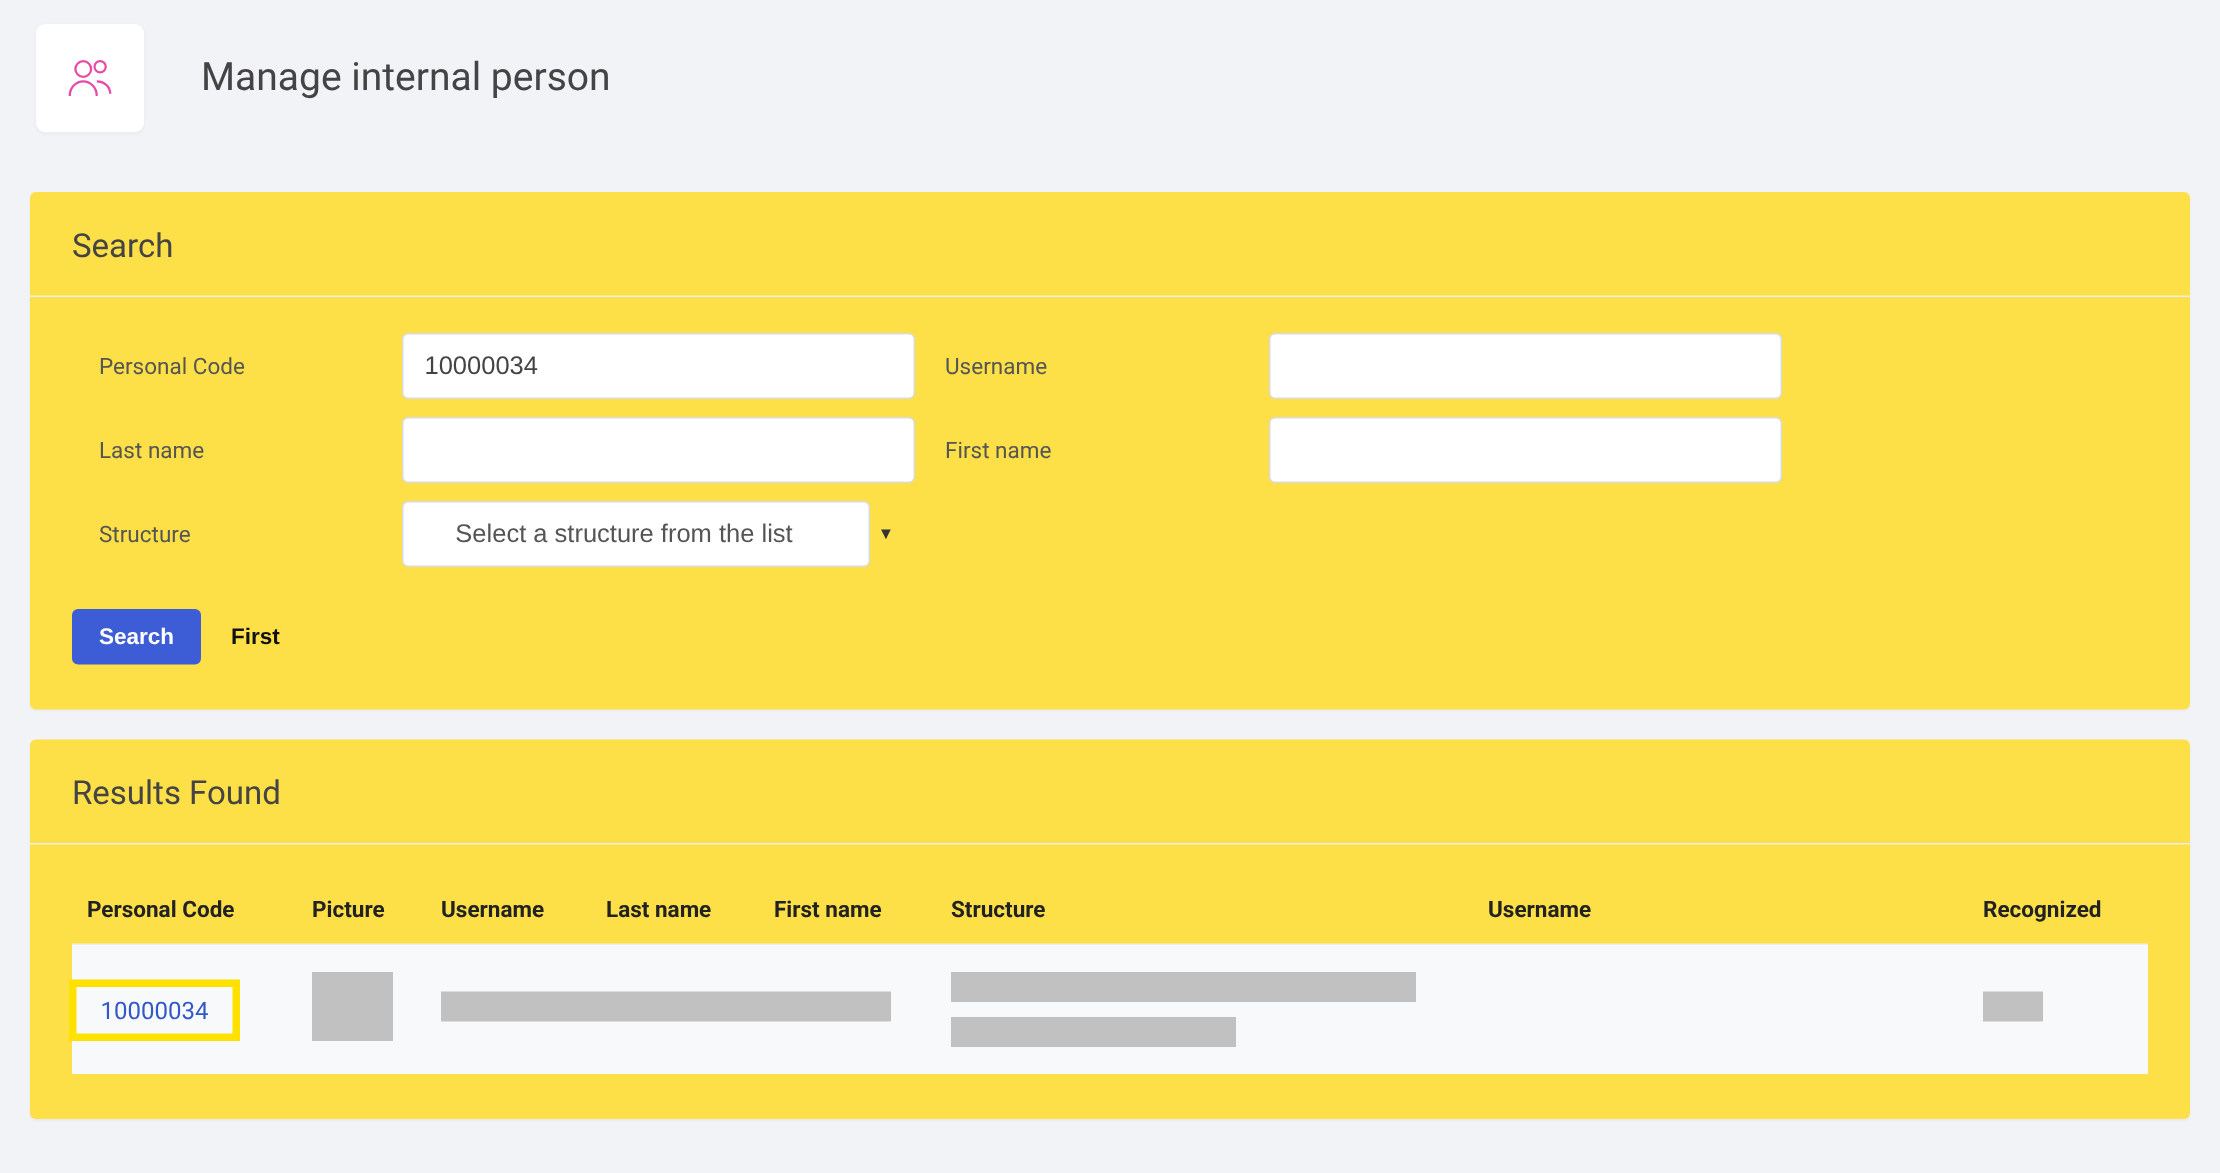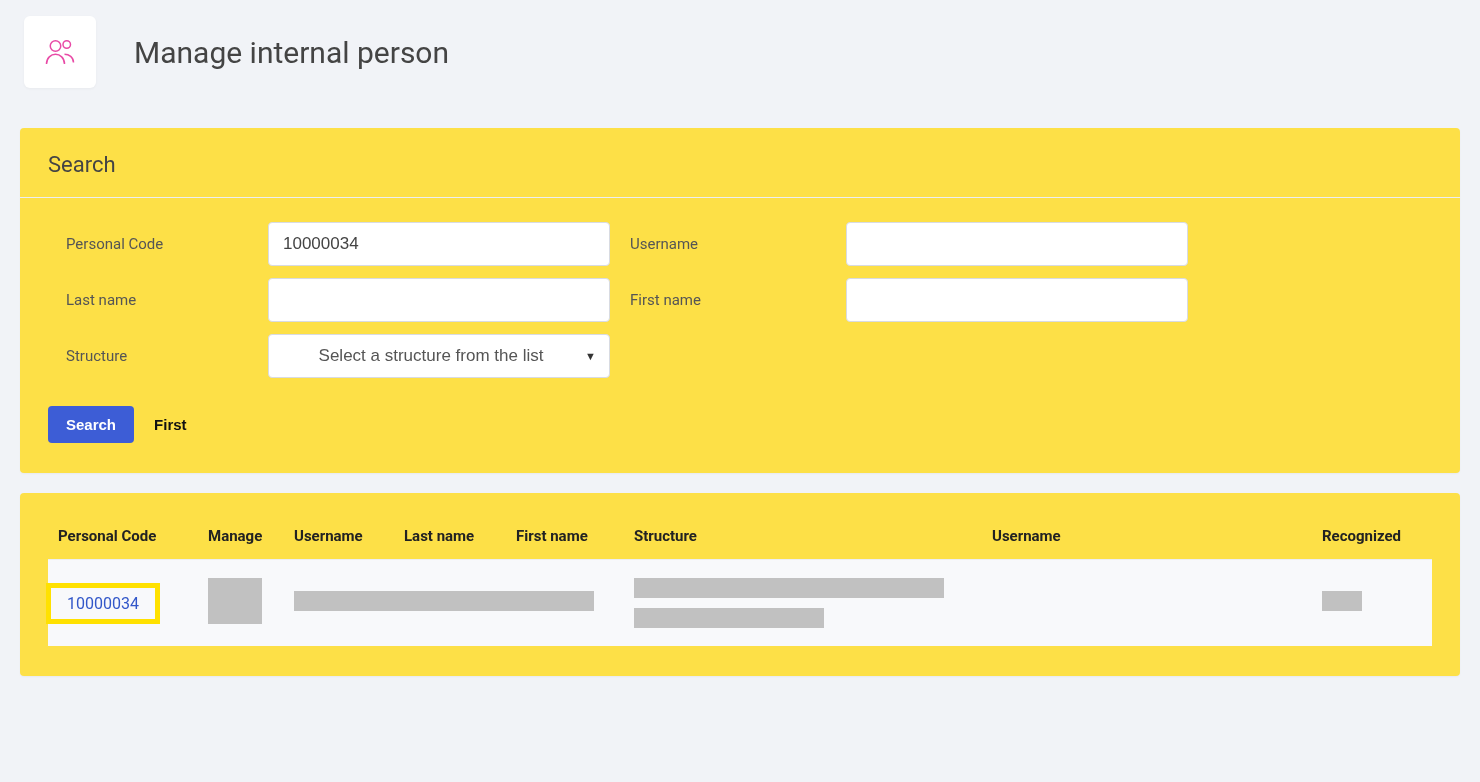--- a/index.html
+++ b/index.html
@@ -22,21 +22,21 @@
     background: #fff;
     border-radius: 6px;
     display: flex;
     align-items: center;
     justify-content: center;
     box-shadow: 0 1px 3px rgba(0,0,0,0.04);
   }
   .header-icon-box svg { width: 36px; height: 36px; }
   .page-title {
     margin-left: 38px;
-    font-size: 30px;
+    font-size: 26px;
     font-weight: 400;
     color: #444;
   }
 
   .panel {
     background: #fde047;
     margin: 0 20px 20px 20px;
     border-radius: 4px;
     box-shadow: 0 1px 2px rgba(0,0,0,0.04);
     padding: 0 0 30px 0;
@@ -71,21 +71,21 @@
   .text-input, .select-input {
     width: 342px;
     height: 44px;
     border: 1px solid #d8dbe2;
     border-radius: 4px;
     padding: 0 14px;
     font-size: 17px;
     color: #444;
     background: #fff;
   }
-  .select-input { width: 342px; padding-right: 30px; position: relative; }
+  .select-input { width: 312px; padding-right: 30px; position: relative; }
   .select-wrap { position: relative; width: 342px; }
   .select-caret {
     position: absolute;
     right: 14px; top: 50%;
     transform: translateY(-50%);
     pointer-events: none;
     font-size: 11px;
     color: #333;
   }
 
@@ -191,36 +191,37 @@
     </div>
 
     <div class="button-row">
       <button class="btn btn-primary">Search</button>
       <button class="btn btn-link">First</button>
     </div>
   </div>
 </div>
 
 <div class="panel">
+  <div class="panel-header">Results Found</div>
   <div class="results-body">
     <table class="results-table">
       <colgroup>
         <col style="width:150px">
         <col style="width:86px">
         <col style="width:110px">
         <col style="width:112px">
         <col style="width:118px">
         <col style="width:358px">
         <col style="width:330px">
         <col style="width:120px">
       </colgroup>
       <thead>
         <tr>
           <th>Personal Code</th>
-          <th>Manage</th>
+          <th>Picture</th>
           <th>Username</th>
           <th>Last name</th>
           <th>First name</th>
           <th>Structure</th>
           <th>Username</th>
           <th>Recognized</th>
         </tr>
       </thead>
       <tbody>
         <tr>

